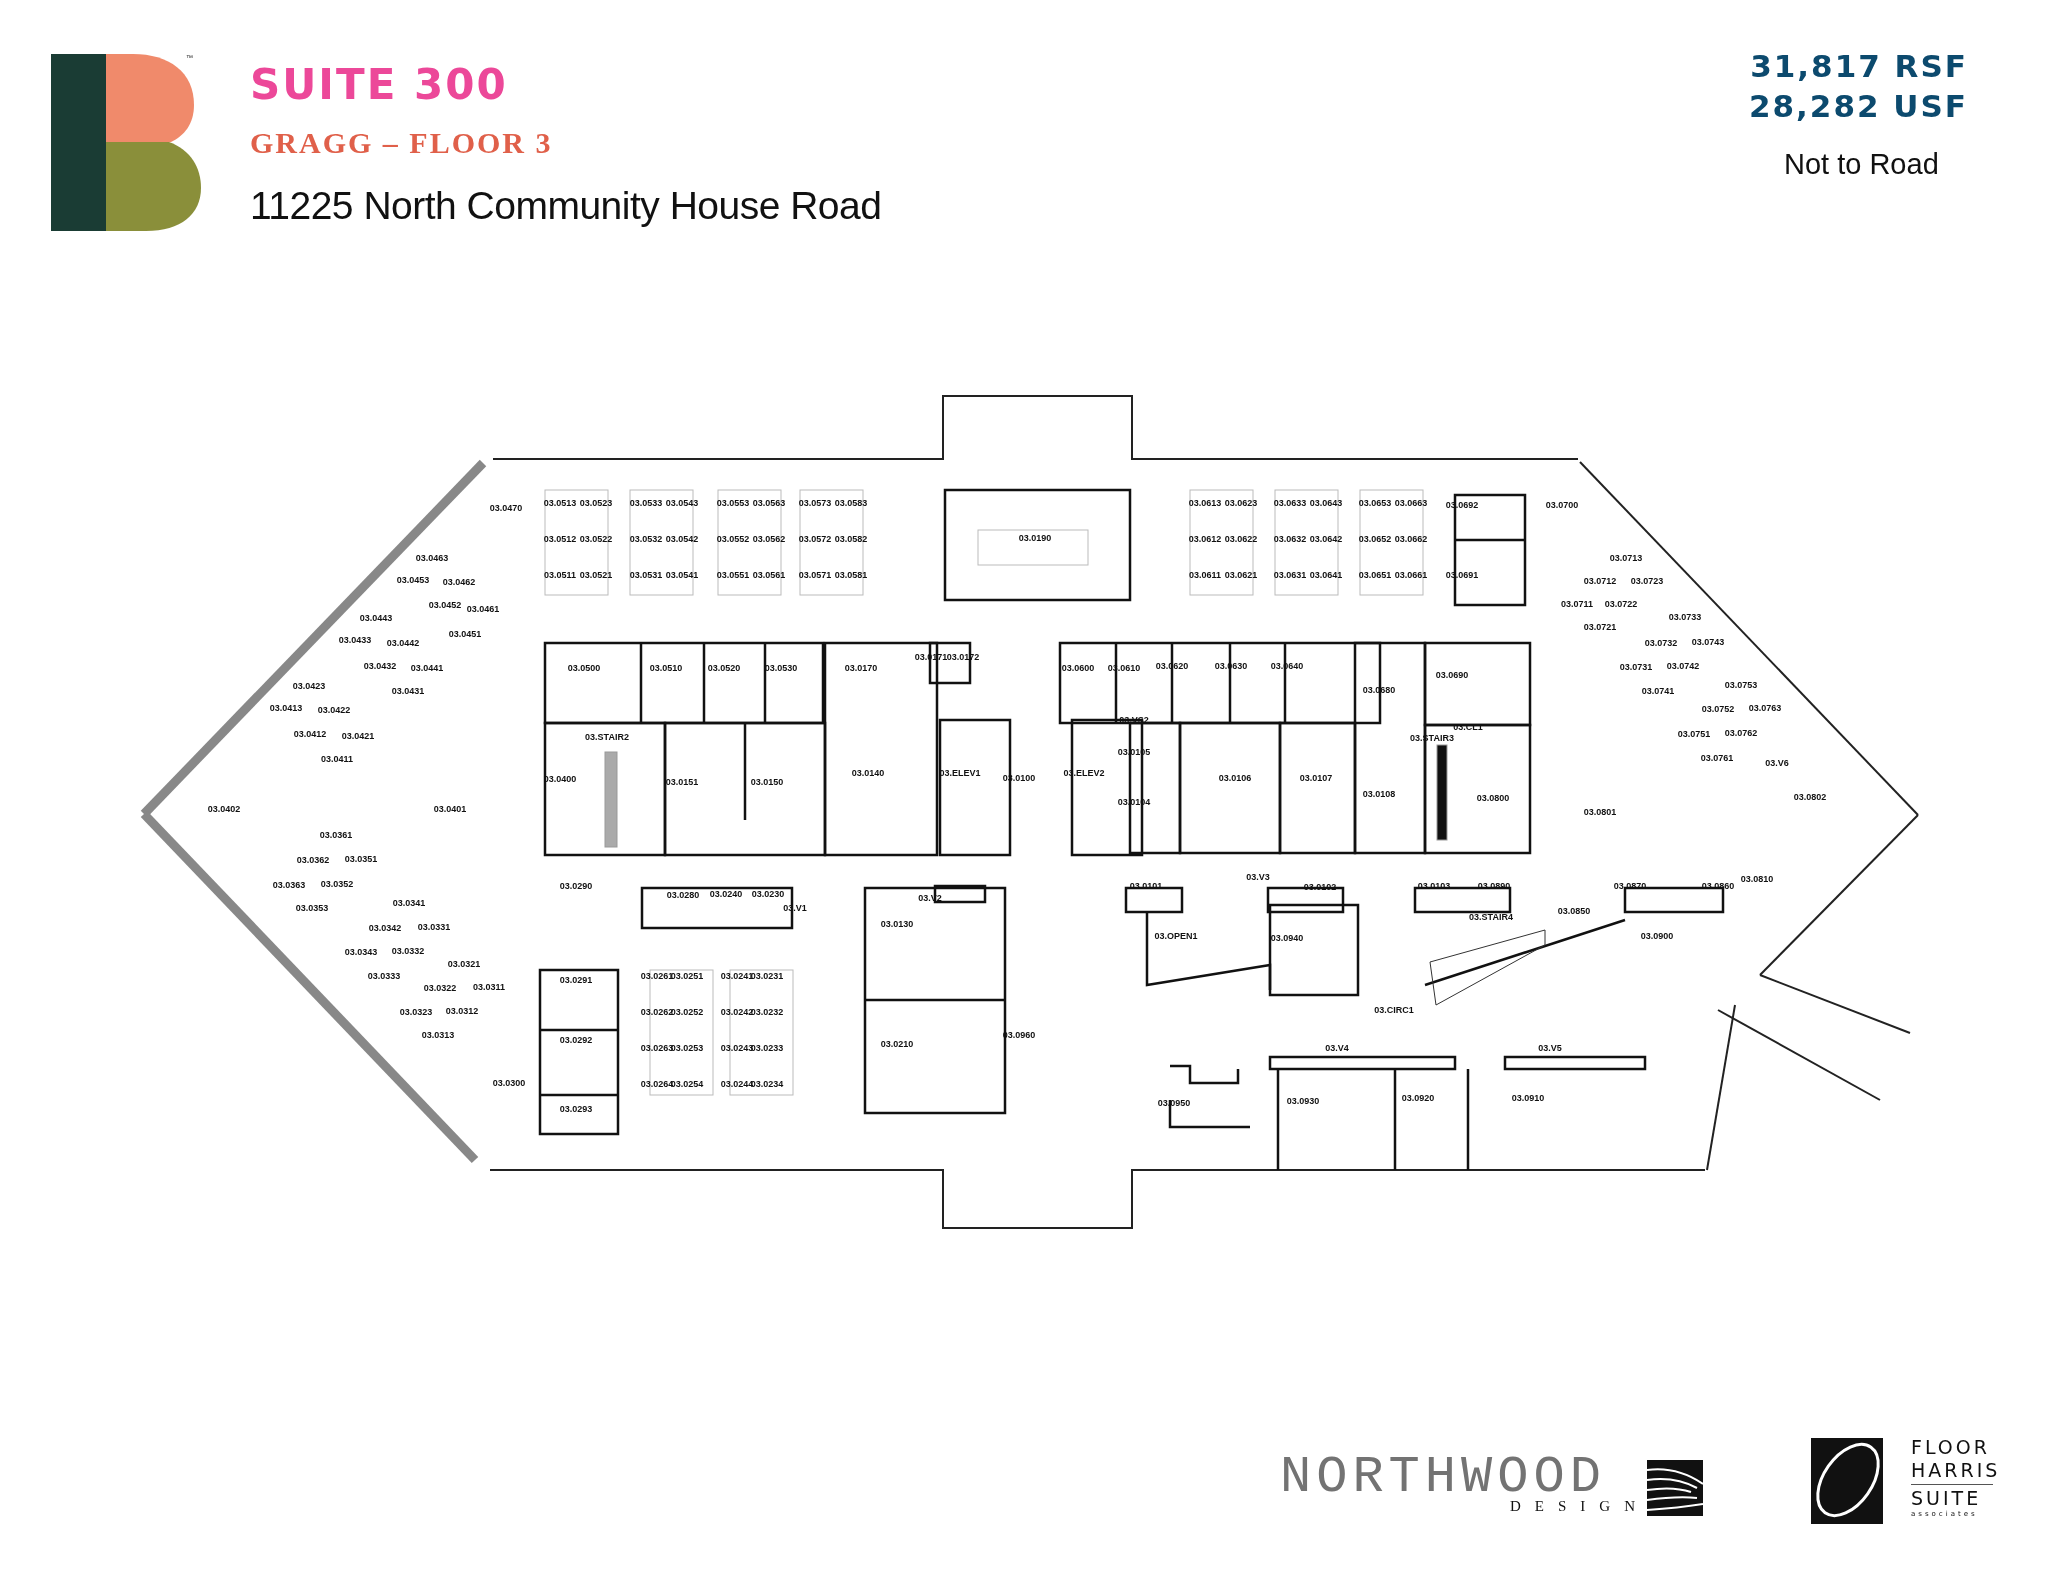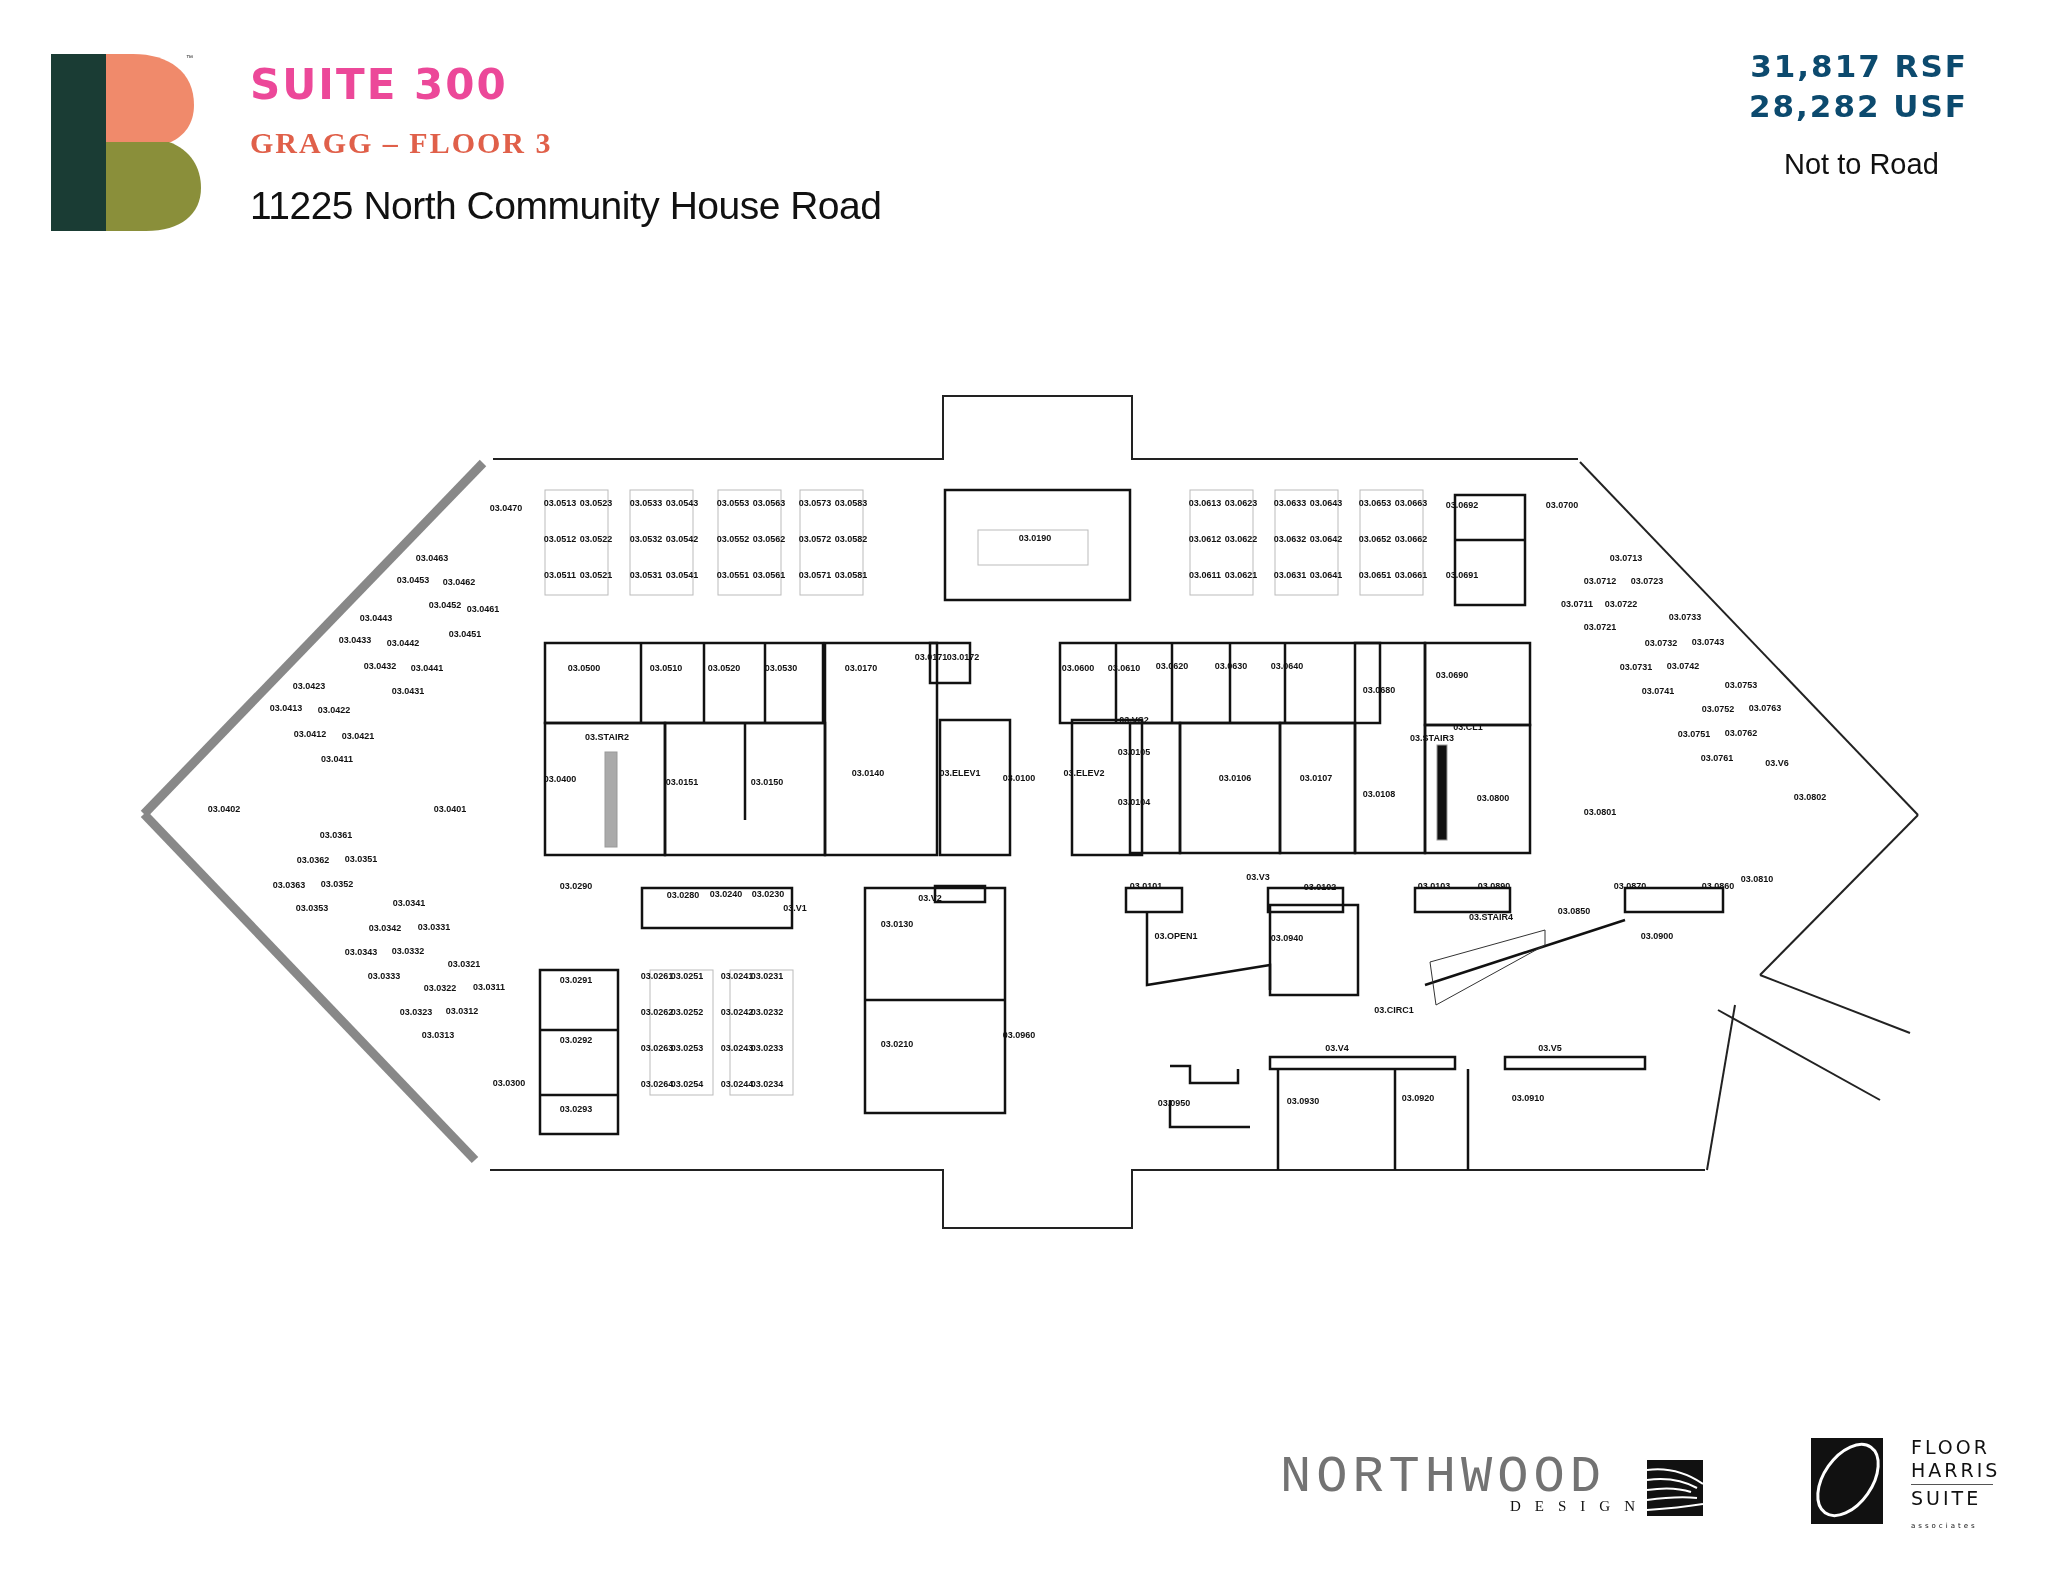--- a/index.html
+++ b/index.html
@@ -14,21 +14,21 @@
   .plan{position:absolute;left:0;top:0;width:2048px;height:1588px;}
   .plan text{font-family:"Liberation Sans",sans-serif;font-size:9px;font-weight:bold;fill:#111;}
   .nw{position:absolute;left:1280px;top:1448px;}
   .nw-name{font-family:Liberation Mono, monospace;font-size:52px;letter-spacing:5px;color:#737373;}
   .nw-sub{position:absolute;left:230px;top:50px;font-family:"Liberation Serif",serif;font-size:15px;letter-spacing:14px;color:#111;}
   .nw-mark{position:absolute;left:367px;top:12px;width:56px;height:56px;}
   .shd{position:absolute;left:1803px;top:1438px;}
   .shd-mark{position:absolute;left:0;top:0;width:86px;height:86px;}
   .shd-text{position:absolute;left:108px;top:-2px;font-family:"DejaVu Sans",sans-serif;font-size:19px;line-height:23px;letter-spacing:3px;color:#111;}
   .shd-line{width:82px;border-top:1px solid #555;margin:2px 0 2px 0;}
-  .shd-assoc{font-size:7px;letter-spacing:3px;line-height:9px;margin-top:12px;}
+  .shd-assoc{font-size:7px;letter-spacing:3px;line-height:9px;}
 </style>
 </head>
 <body>
 
 <svg class="logo" viewBox="0 0 150 177">
   <rect x="0" y="0" width="55" height="177" fill="#1a3c34"></rect>
   <path d="M55 0 H82 C118 0 143 18 143 51 C143 70 133 82 120 88 H55 Z" fill="#f08a6b"></path>
   <path d="M55 88 H118 C140 96 150 114 150 134 C150 160 130 177 95 177 H55 Z" fill="#8a8f3a"></path>
 </svg>
 <span class="tm">™</span>

